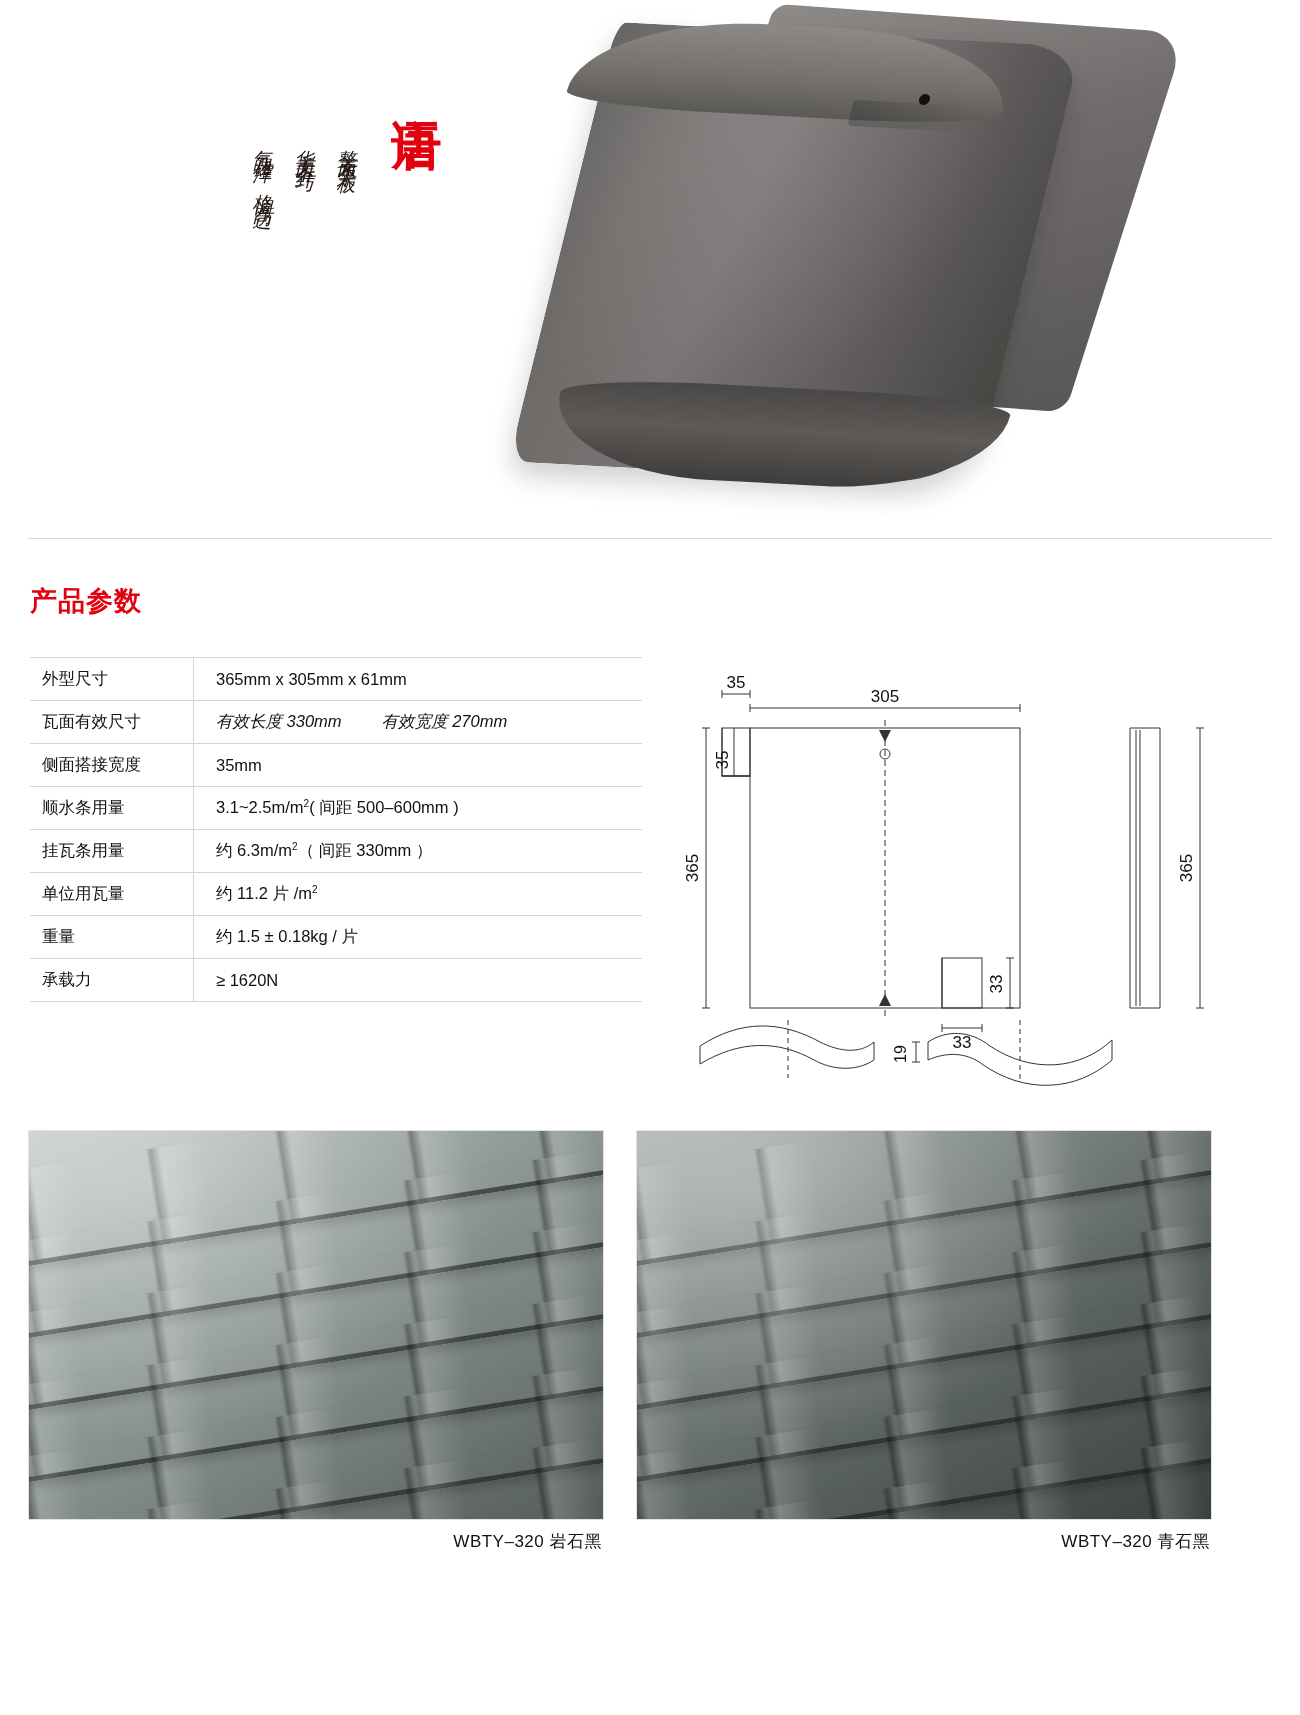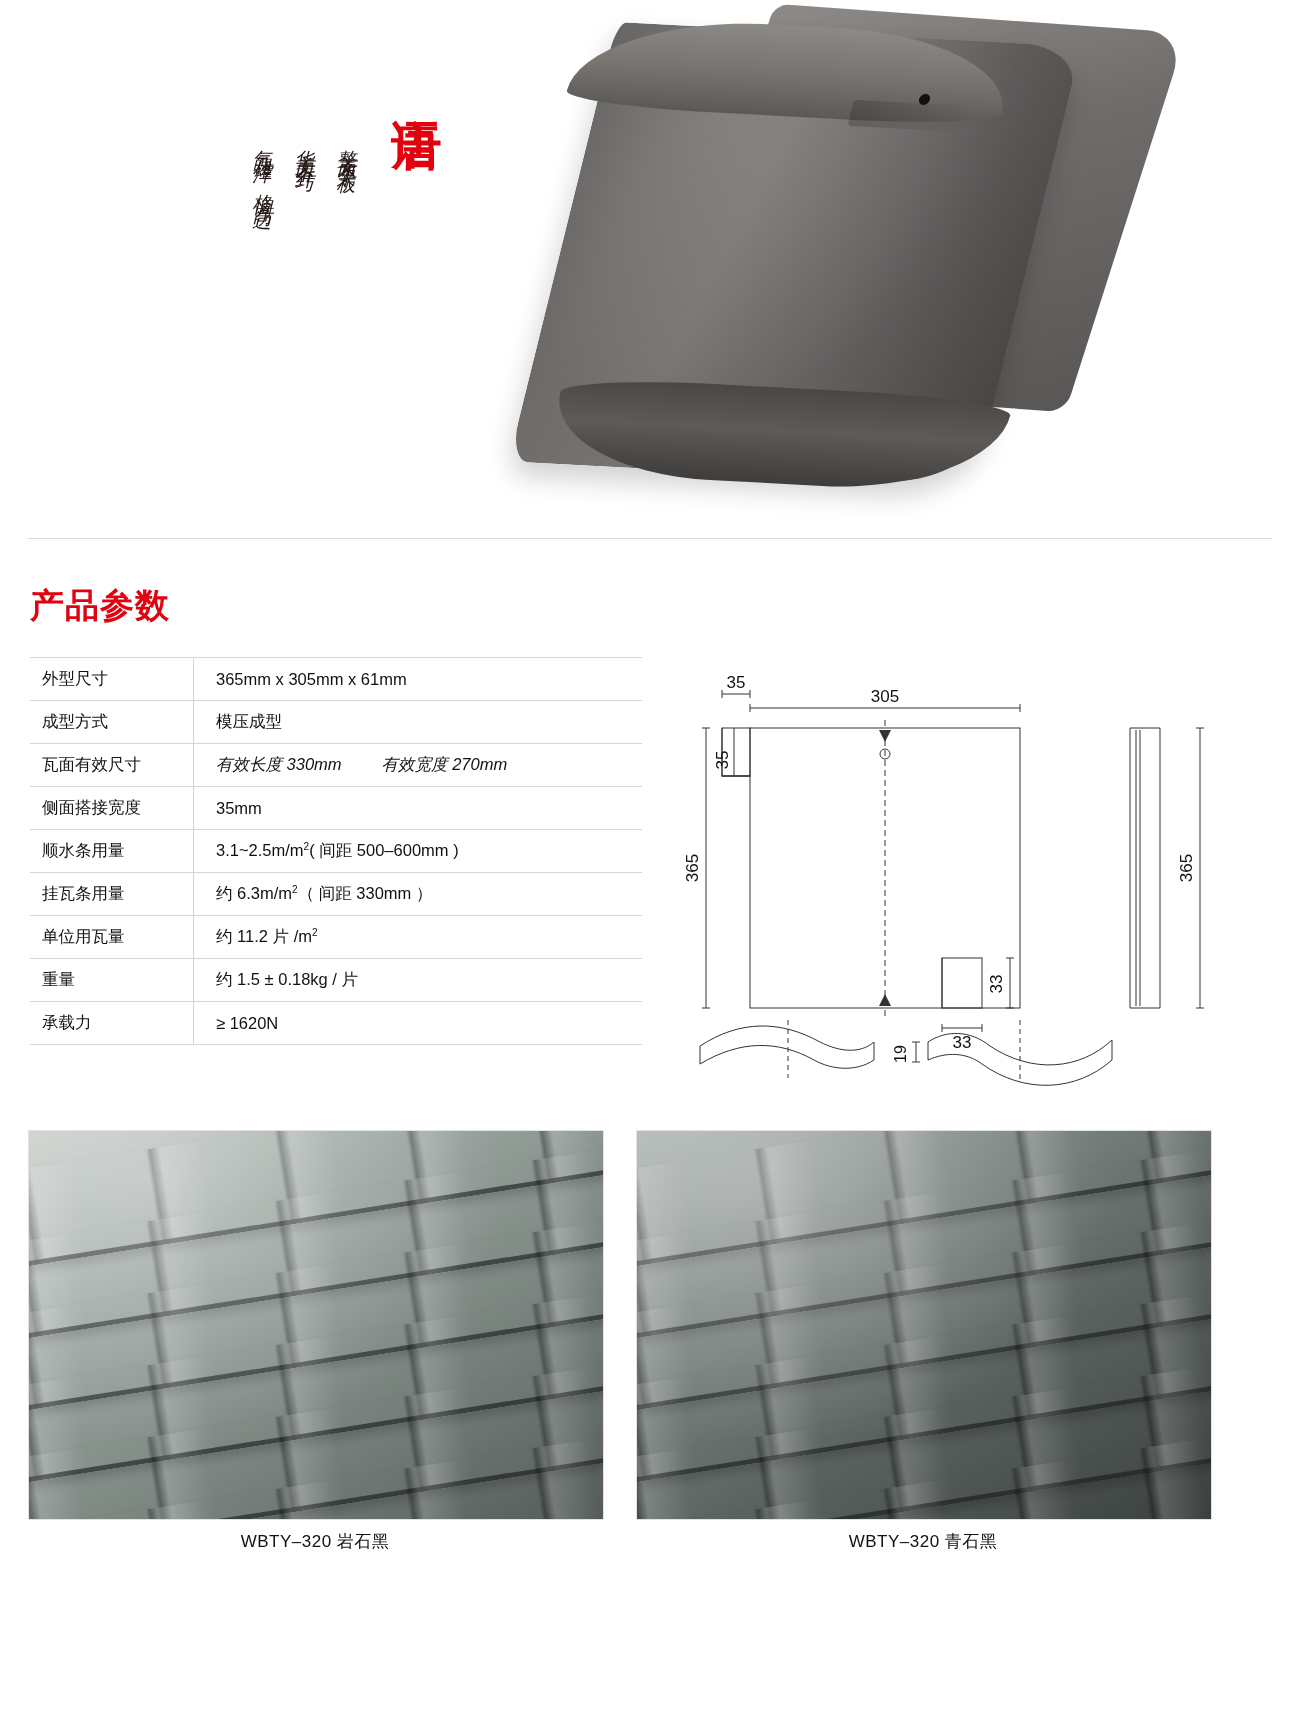--- a/index.html
+++ b/index.html
@@ -139,21 +139,21 @@
     width: 1244px;
     height: 1px;
     background: #d9d9d9;
   }
 
   
   .section-title {
     position: absolute;
     left: 30px;
     top: 583px;
-    font-size: 34px;
+    font-size: 27px;
     font-weight: bold;
     color: #e3000f;
     letter-spacing: 1px;
     font-family: "DejaVu Sans", sans-serif;
   }
 
   .param-table {
     position: absolute;
     left: 30px;
     top: 657px;
@@ -250,21 +250,21 @@
   .roof .sheen {
     position: absolute;
     inset: 0;
     background: radial-gradient(ellipse at 22% 14%, rgba(255,255,255,0.30), rgba(255,255,255,0) 55%);
     pointer-events: none;
   }
   .caption {
     position: absolute;
     top: 400px;
     width: 574px;
-    text-align: center;
+    text-align: right;
     font-size: 17px;
     color: #111;
     letter-spacing: 0.5px;
   }
   .caption.left { left: 0; }
   .caption.right { left: 608px; }
 </style>
 </head>
 <body>
 
@@ -290,24 +290,20 @@
   <div class="hr-top"></div>
 </div>
 
 <div class="section-title">产品参数</div>
 
 <table class="param-table">
   <tbody>
     <tr>
       <td class="k"><span class="spread">外型尺寸</span></td>
       <td class="v">365mm x 305mm x 61mm</td>
-    </tr>
-    <tr>
-      <td class="k"><span class="spread">成型方式</span></td>
-      <td class="v">模压成型</td>
     </tr>
     <tr>
       <td class="k">瓦面有效尺寸</td>
       <td class="v">
         <span class="v-sub">有效长度 330mm</span><span class="v-gap"></span><span class="v-sub">有效宽度 270mm</span>
       </td>
     </tr>
     <tr>
       <td class="k">侧面搭接宽度</td>
       <td class="v">35mm</td>

